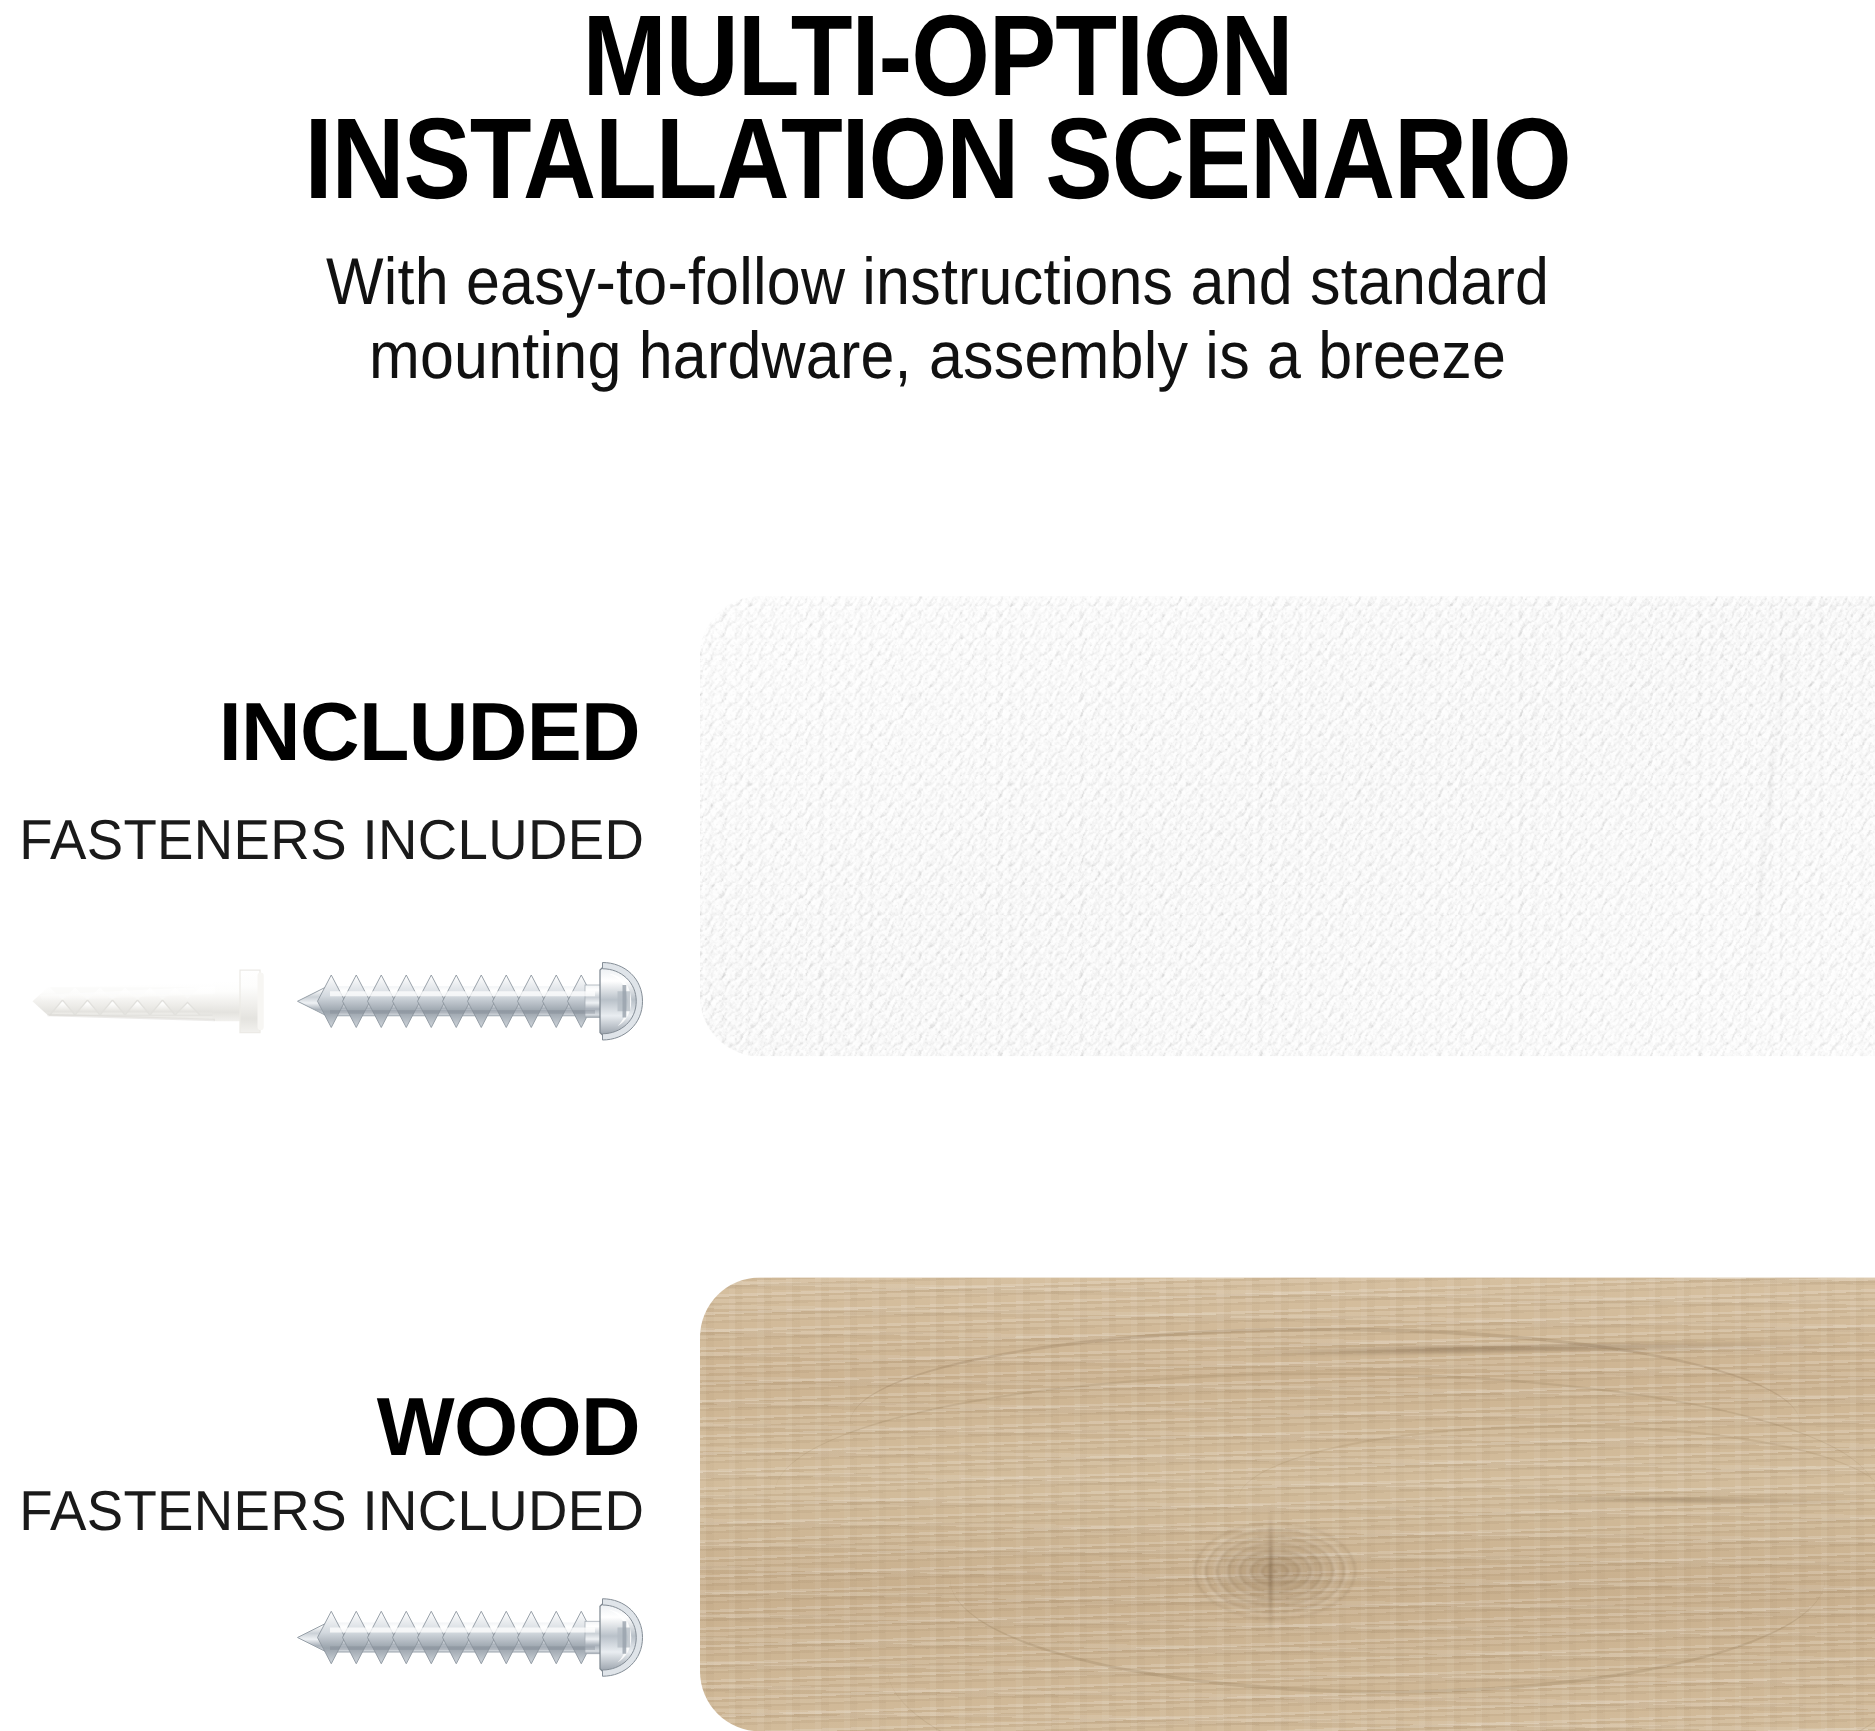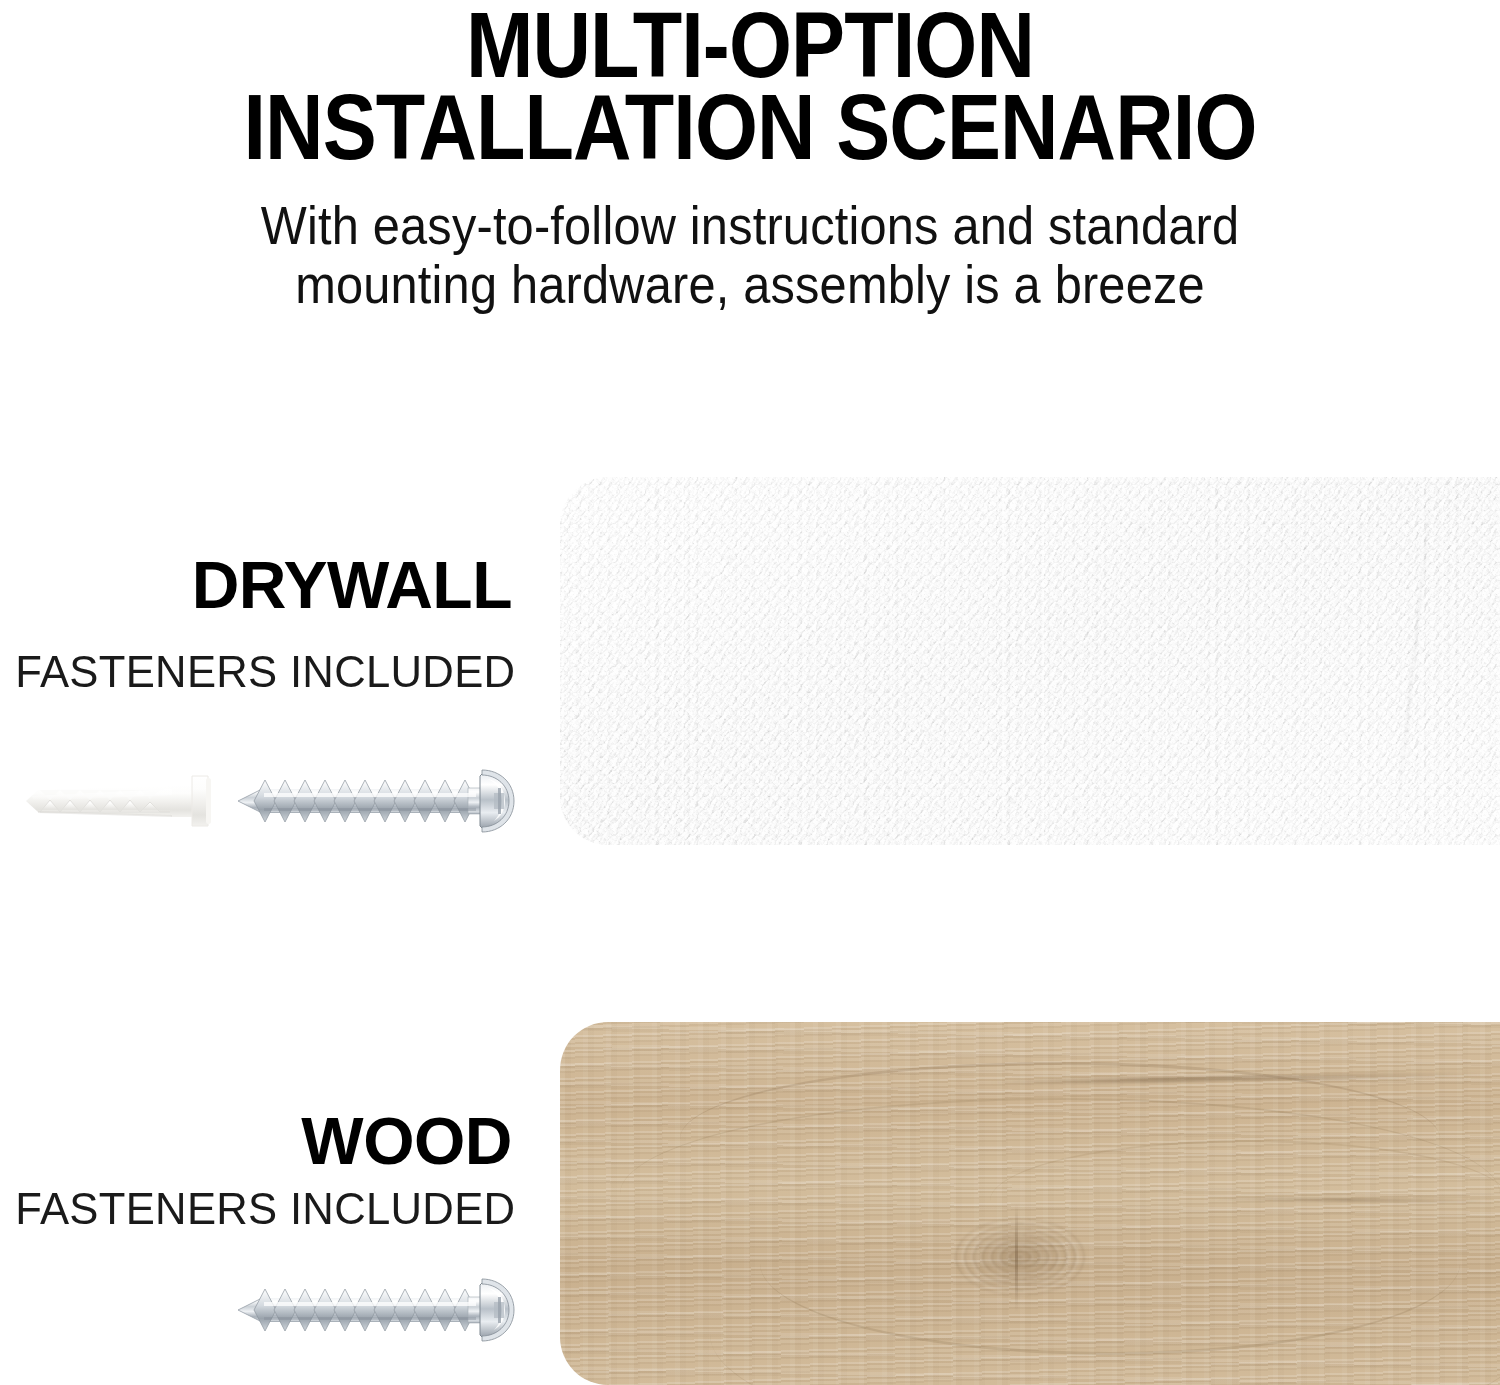--- a/index.html
+++ b/index.html
@@ -174,21 +174,21 @@
     <span class="subtitle-line">With easy-to-follow instructions and standard</span>
     <span class="subtitle-line">mounting hardware, assembly is a breeze</span>
   </div>
 </div>
 
 <div class="panel panel-drywall">
   <div class="drywall-crack"></div>
 </div>
 
 <div class="mat-block" style="top:552px;">
-  <p class="mat-heading">DRYWALL</p>
+  <p class="mat-heading">INCLUDED</p>
 </div>
 <div class="mat-block" style="top:649px;">
   <p class="mat-sub">FASTENERS INCLUDED</p>
 </div>
 
 <div class="hw anchor">
   <svg viewBox="0 0 196 62" width="196" height="62" aria-hidden="true">
     <defs>
       <linearGradient id="plasticG" x1="0" y1="0" x2="0" y2="1">
         <stop offset="0%" stop-color="#ffffff"></stop>

